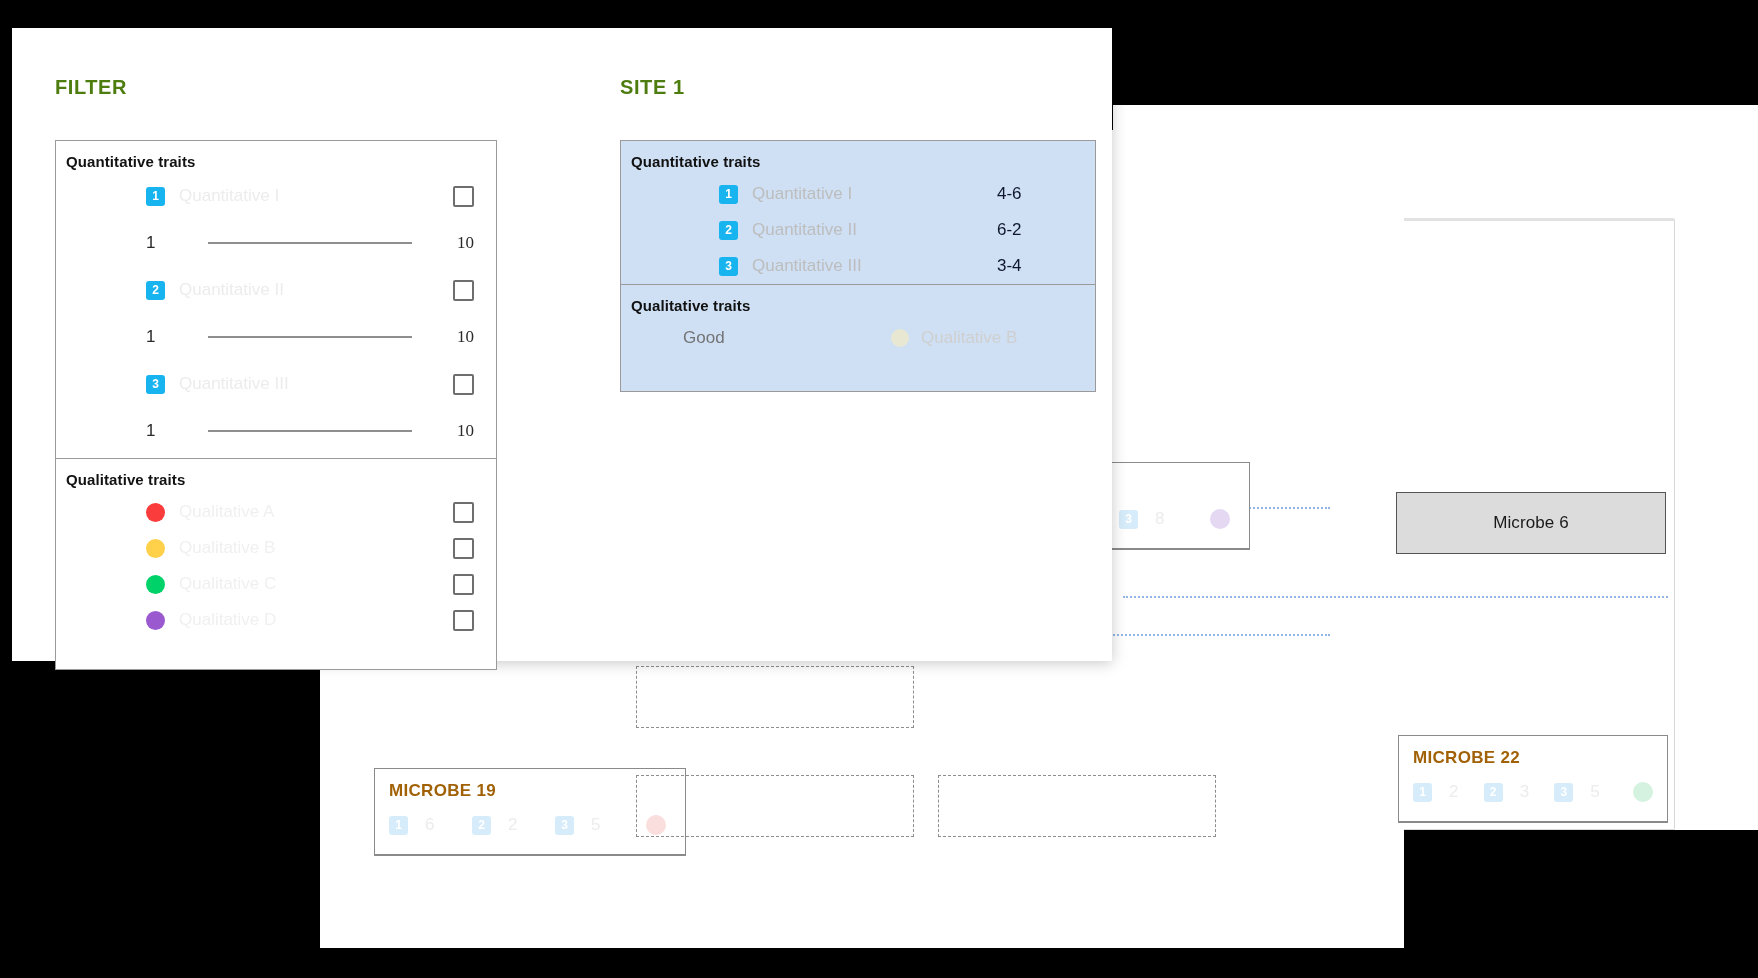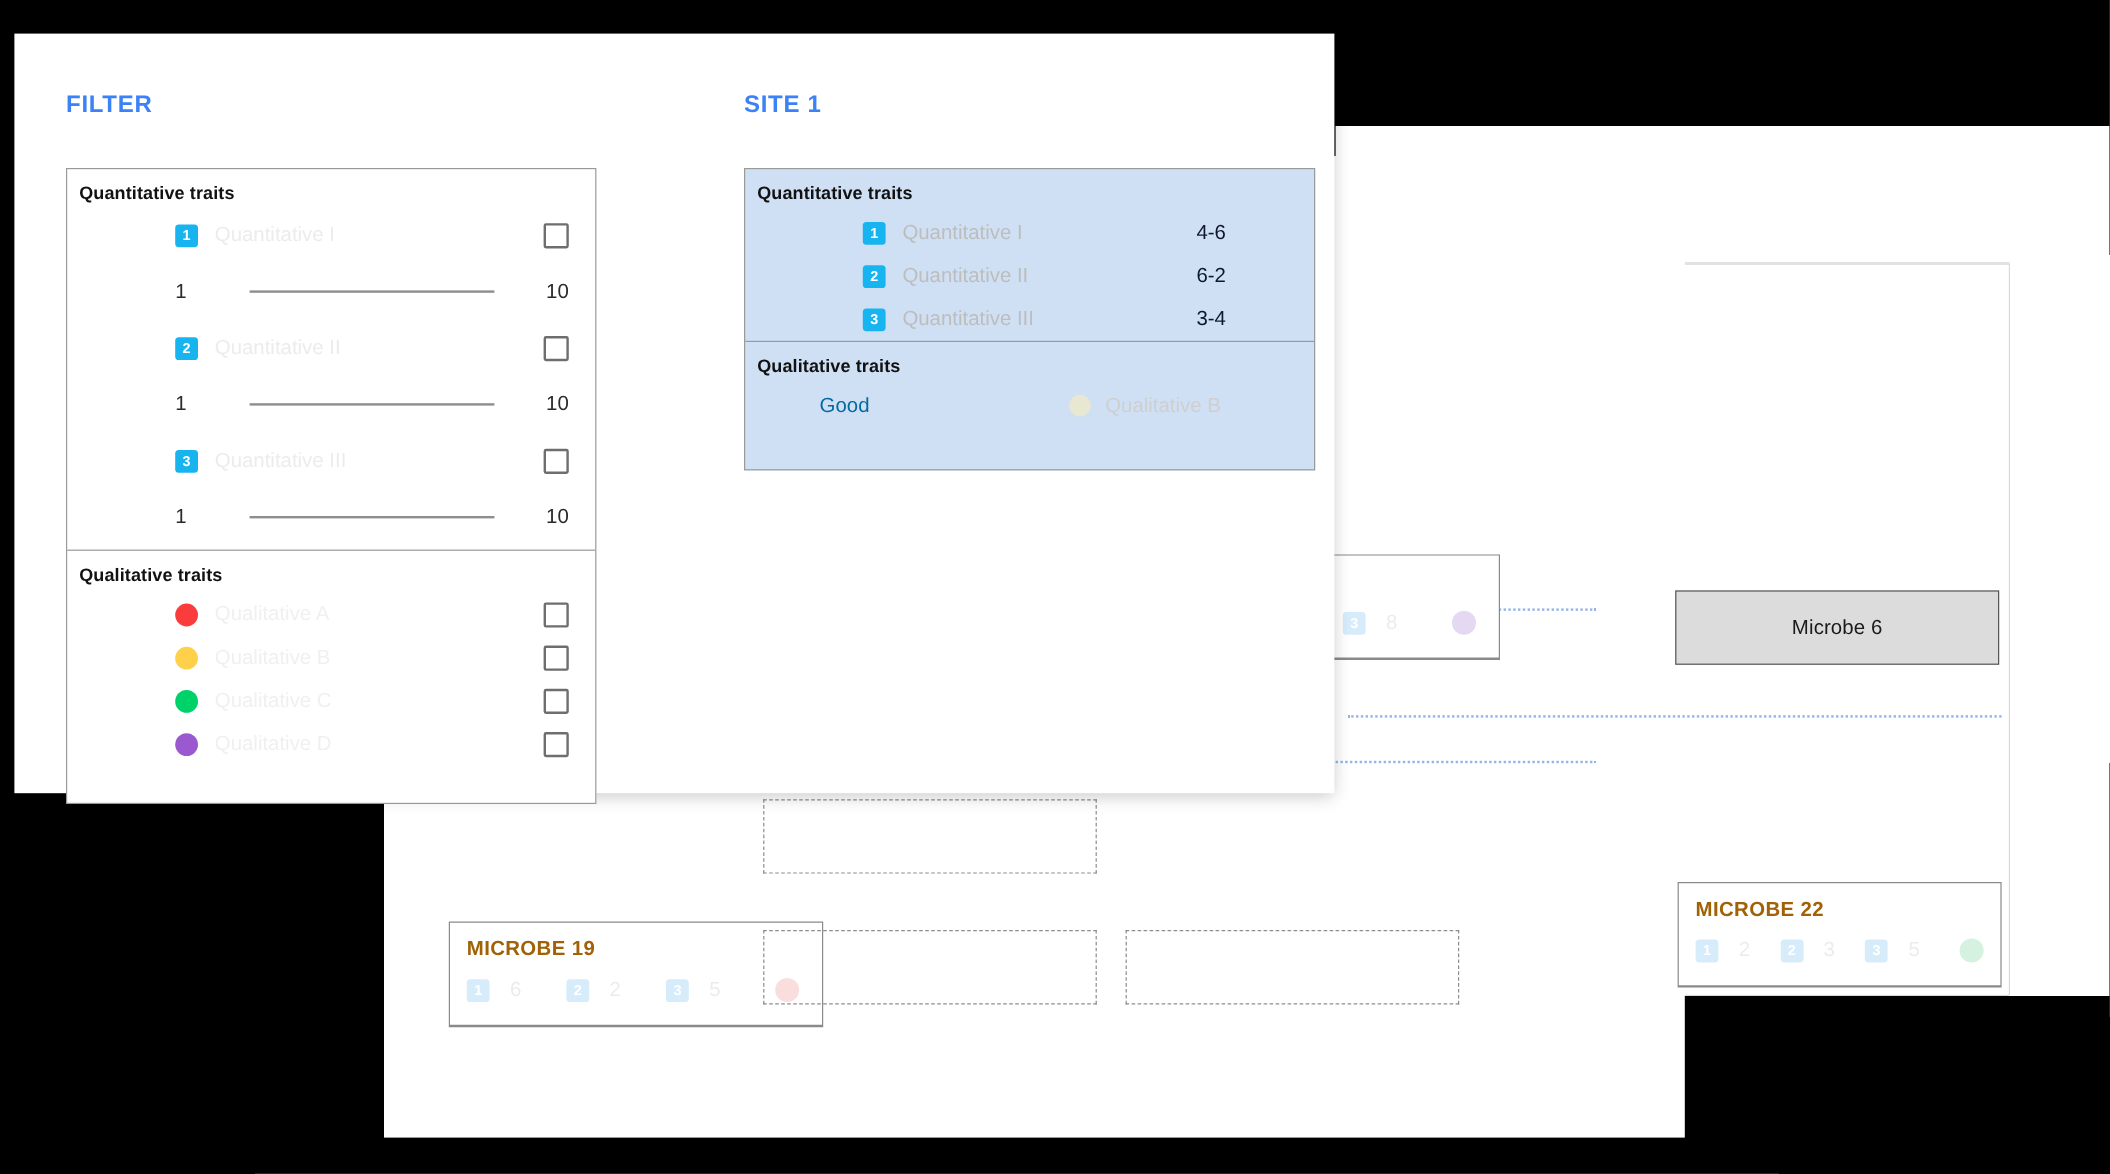--- a/index.html
+++ b/index.html
@@ -115,21 +115,21 @@
   .site-sheet {
     position: absolute;
     left: 12px; top: 28px;
     width: 1100px; height: 633px;
     background: #ffffff;
     box-shadow: 0 2px 14px rgba(0,0,0,.22);
   }
   .panel-heading {
     position: absolute;
     font-size: 20px; font-weight: bold;
-    color: #3b82f6; letter-spacing: .6px;
+    color: #4d7c0f; letter-spacing: .6px;
   }
 
   
   .filter-box {
     position: absolute;
     left: 43px; top: 112px;
     width: 442px; height: 530px;
     border: 1px solid #9a9a9a;
     background: #ffffff;
   }
@@ -154,21 +154,21 @@
     background: #ffffff; flex: none;
   }
   .slider-row {
     display: flex; align-items: center;
     height: 54px; padding: 0 22px 0 90px;
     justify-content: space-between;
   }
   .slider-row .sv {
     font-size: 17px; color: #2a2a2a; width: 34px;
   }
-  .slider-row .sv.right { text-align: right; }
+  .slider-row .sv.right { text-align: right; font-family: Liberation Serif, serif; }
   .slider-track {
     flex: 1; height: 0;
     border-top: 2px solid #8e8e8e;
     margin: 0 28px;
   }
   .qrow {
     display: flex; align-items: center;
     height: 36px; padding: 0 22px 0 90px;
   }
   .qrow .dot {
@@ -195,21 +195,21 @@
     font-size: 17px; color: #bdbdbd; flex: 1; margin-left: 14px;
   }
   .srow .rng {
     font-size: 17px; color: #0f172a; width: 74px;
   }
   .srow2 {
     display: flex; align-items: center;
     height: 36px; padding: 0 24px 0 62px;
   }
   .srow2 .qual-name {
-    font-size: 17px; color: #0369a1; flex: 1;
+    font-size: 17px; color: #737373; flex: 1;
   }
   .srow2 .pair {
     display: flex; align-items: center; width: 180px;
   }
   .srow2 .pair .dot {
     width: 18px; height: 18px; border-radius: 50%; flex: none;
   }
   .srow2 .pair .nm {
     font-size: 17px; color: #cfcfcf; margin-left: 12px;
   }

